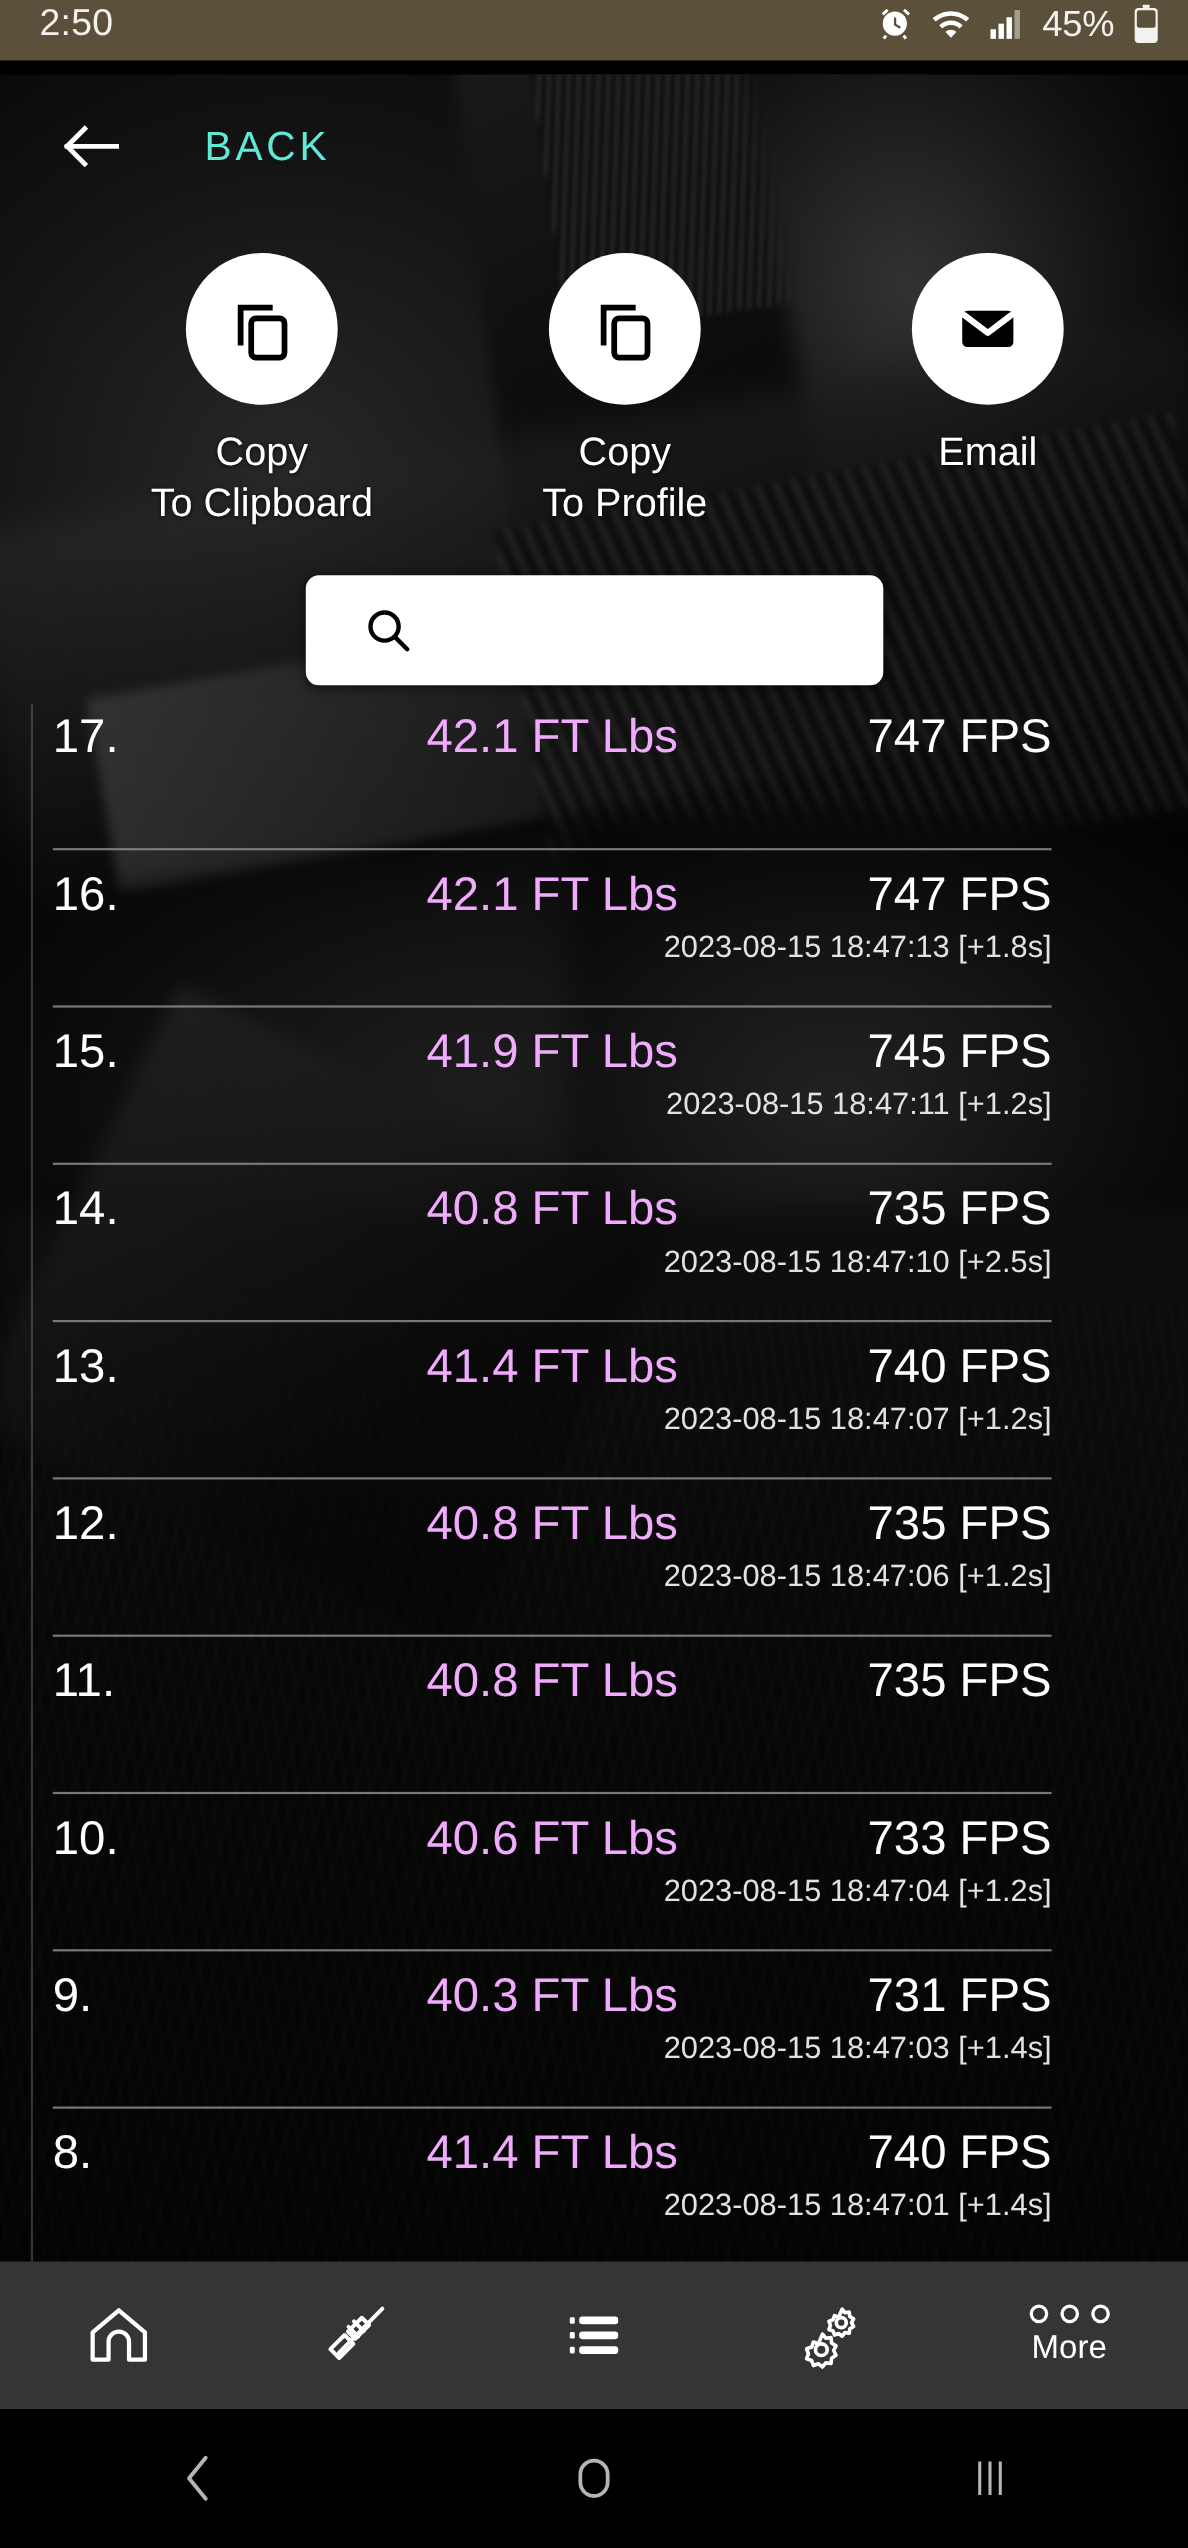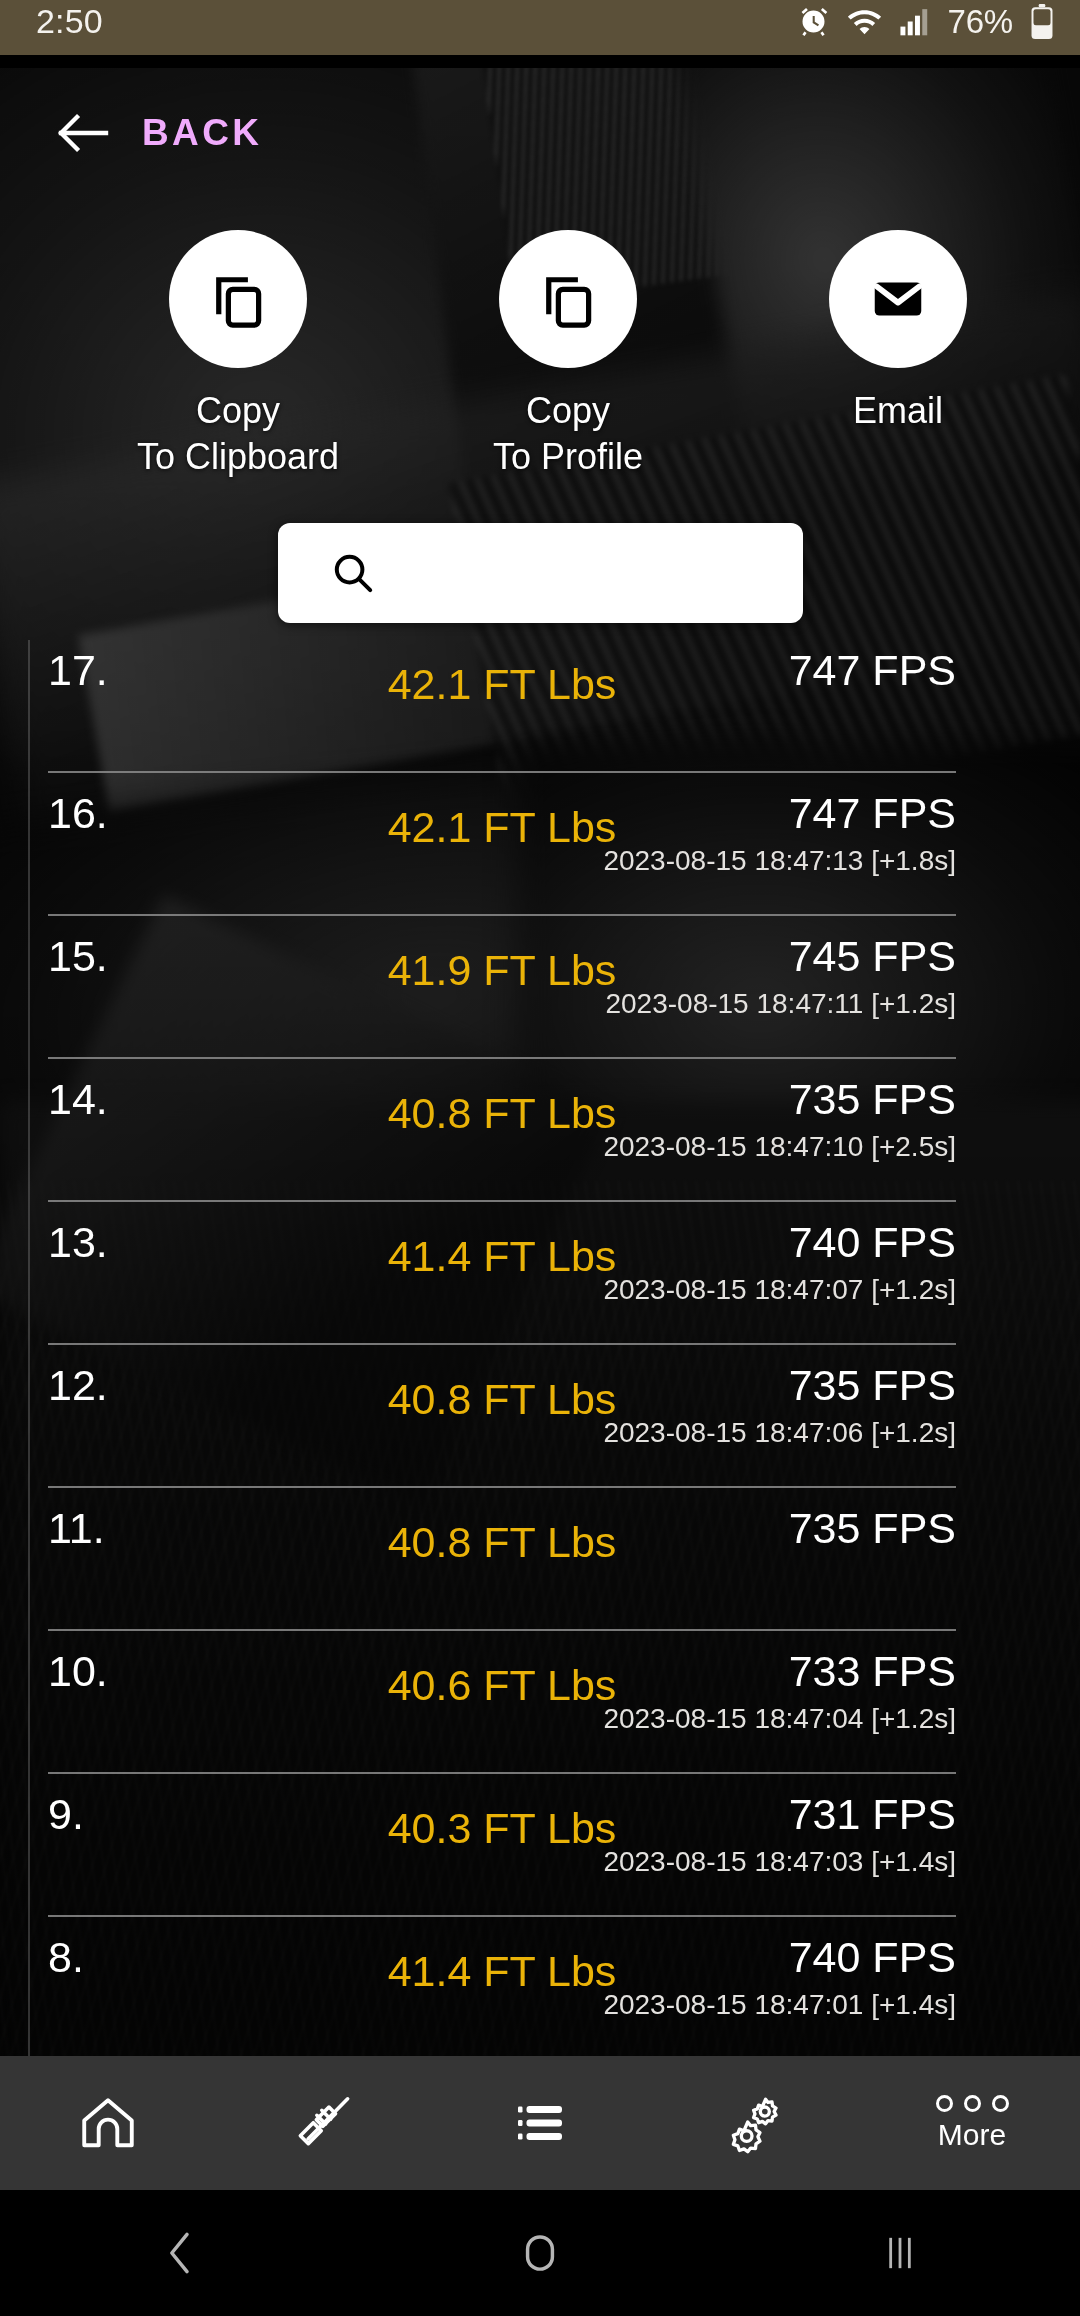--- a/index.html
+++ b/index.html
@@ -69,21 +69,21 @@
   .p13{ left:4%; top:46%; width:46%; height:22%;
        background:linear-gradient(118deg,#4a4a4a,#0d0d0d 70%);
        transform:rotate(26deg); filter:blur(8px); opacity:.55; }
   .bg-dim{ position:absolute; inset:0;
        background:linear-gradient(180deg, rgba(0,0,0,.30) 0%, rgba(0,0,0,.34) 30%, rgba(0,0,0,.52) 62%, rgba(0,0,0,.64) 100%); }
 
   
   .header{ position:absolute; top:68px; left:0; width:1080px; height:130px;
            display:flex; align-items:center; padding-left:58px; z-index:10; }
   .back-row{ display:flex; align-items:center; gap:32px; cursor:pointer; }
-  .back-label{ color:#f0abfc; font-size:37px; letter-spacing:3.4px; font-weight:700; }
+  .back-label{ color:#5eead4; font-size:37px; letter-spacing:3.4px; font-weight:400;margin-left:44px; }
 
   
   .actions{ position:absolute; top:230px; left:0; width:1080px; z-index:10;
             display:flex; justify-content:center; align-items:flex-start; gap:0;margin-left:28px; }
   .action{ width:330px; display:flex; flex-direction:column; align-items:center; cursor:pointer; }
   .action .circle{
     width:138px; height:138px; border-radius:50%;
     background:#fff; display:flex; align-items:center; justify-content:center;
   }
   .action .label{
@@ -106,22 +106,22 @@
   
   .list{
     position:absolute; top:640px; left:0; width:1004px; height:1416px;
     z-index:10; overflow:hidden;
   }
   .row{ position:relative; height:143px; padding:0 0 0 0; }
   .row .main{
     position:relative; height:86px; display:flex; align-items:center;
   }
   .row .idx{ position:absolute; left:48px; top:6px; color:#fff; font-size:43px; }
-  .row .energy{ position:absolute; left:0; right:0; top:20px; text-align:center;
-                color:#eab308; font-size:43px; }
+  .row .energy{ position:absolute; left:0; right:0; top:6px; text-align:center;
+                color:#f0abfc; font-size:43px; }
   .row .fps{ position:absolute; right:48px; top:6px; color:#fff; font-size:43px; }
   .row .stamp{ position:absolute; right:48px; top:62px; color:#e4e2df; font-size:28px; }
   .row .rule{ position:absolute; left:48px; right:48px; bottom:10px; height:2px;
               background:#8c8c8c; opacity:.85; }
   .row .ltick{ position:absolute; left:28px; top:0; bottom:0; width:2px; background:rgba(140,140,140,.35); }
 
   
   .tabbar{
     position:absolute; top:2056px; left:0; width:1080px; height:134px;
     background:#353535; display:flex; align-items:center; z-index:30;
@@ -159,21 +159,21 @@
         <path d="M12 9.1c-2.8 0-5.4 1.1-7.3 2.9l1.9 2c1.4-1.3 3.3-2.1 5.4-2.1s4 .8 5.4 2.1l1.9-2c-1.9-1.8-4.5-2.9-7.3-2.9z"></path>
         <path d="M12 14.8c-1.3 0-2.5.5-3.4 1.4L12 19.8l3.4-3.6c-.9-.9-2.1-1.4-3.4-1.4z"></path>
       </svg>
 
       <svg class="ico" width="32" height="33" viewBox="0 0 22 20">
         <rect x="1" y="13.5" width="3.4" height="6" fill="#fff"></rect>
         <rect x="6" y="10" width="3.4" height="9.5" fill="#fff"></rect>
         <rect x="11" y="6" width="3.4" height="13.5" fill="#fff"></rect>
         <rect x="16" y="1.5" width="3.4" height="18" fill="#fff" opacity="0.45"></rect>
       </svg>
-      <div class="sb-pct">76%</div>
+      <div class="sb-pct">45%</div>
 
       <svg class="ico" width="24" height="36" viewBox="0 0 14 22">
         <rect x="5" y="0" width="4" height="2" rx="0.7" fill="#f4f2ee"></rect>
         <rect x="0.6" y="2" width="12.8" height="19.4" rx="2.2" fill="#f4f2ee"></rect>
         <rect x="1.8" y="3.2" width="10.4" height="9.8" rx="1.4" fill="#5b5039"></rect>
       </svg>
     </div>
   </div>
 
   <div class="bg">

